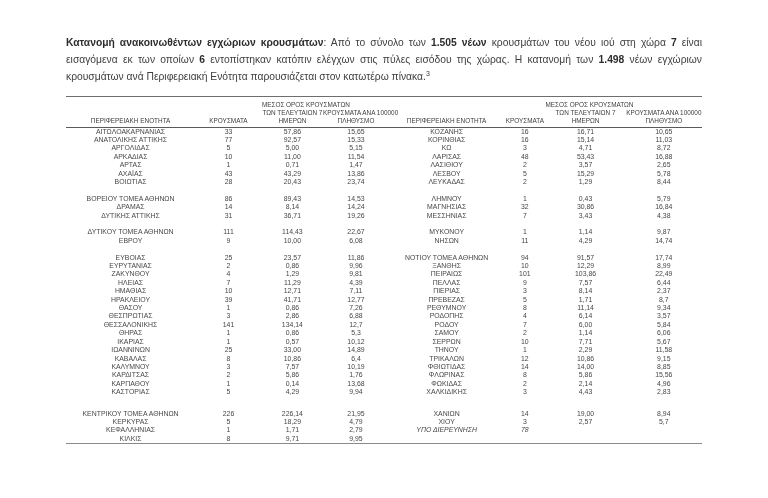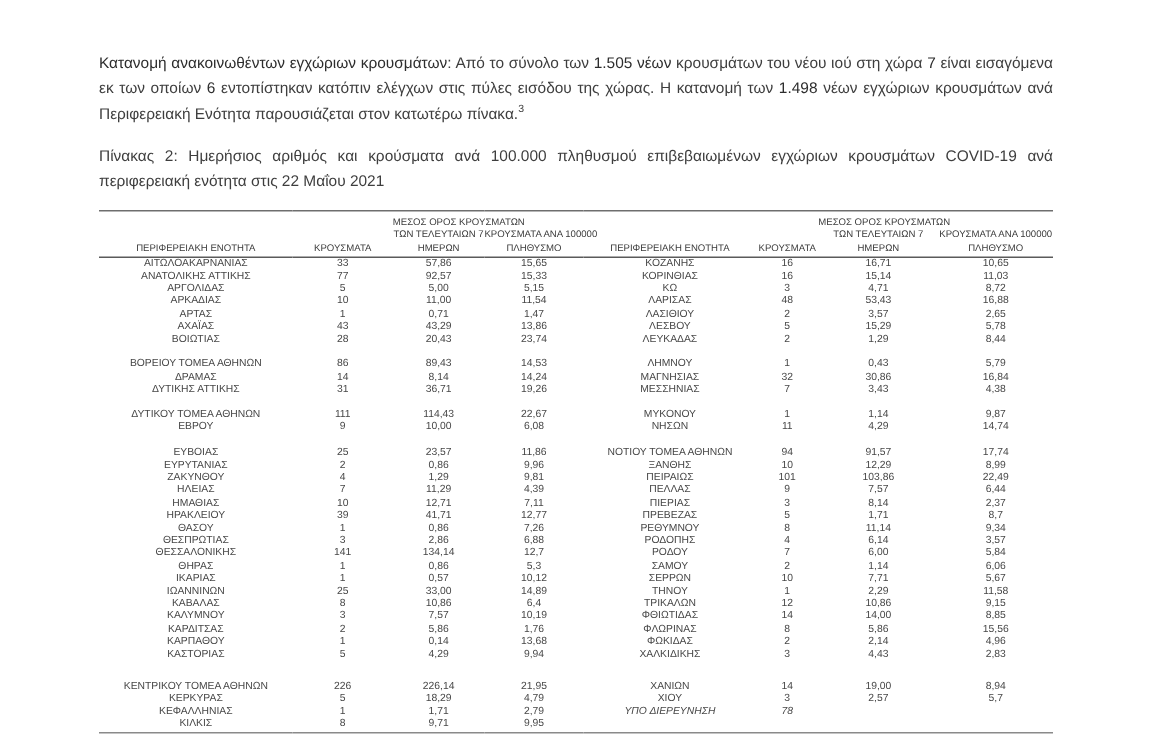--- a/index.html
+++ b/index.html
@@ -2,21 +2,21 @@
 <html><head>
 <meta charset="utf-8">
 <style>
   html,body{margin:0;padding:0;}
   body{
     width:768px;height:498px;position:relative;background:#ffffff;
     font-family:"Liberation Sans",sans-serif;color:#3e3e3e;overflow:hidden;
   }
   .page{position:absolute;left:66px;top:25px;width:636px;}
   .intro{font-size:10.3px;line-height:1.62;text-align:justify;color:#3e3e3e;}
-  .intro .b{font-weight:normal;color:#2d2d2d;}
+  .intro .b{font-weight:bold;color:#2d2d2d;}
   .intro sup{font-size:7px;line-height:0;}
   .caption{margin-top:12px;font-size:10.3px;line-height:1.58;text-align:justify;color:#3e3e3e;}
   table.regional{
     margin-top:9px;width:100%;border-collapse:collapse;table-layout:fixed;
     border-top:1.4px solid #6e6e6e;border-bottom:1.4px solid #8a8a8a;
   }
   thead th{
     font-size:6.4px;font-weight:normal;color:#3c3c3c;vertical-align:bottom;
     padding:4px 0 1px 0;border-bottom:1.2px solid #5a5a5a;line-height:1.3;
     text-align:center;white-space:nowrap;overflow:visible;
@@ -29,21 +29,20 @@
   tr.spacer-lg td{height:13px;}
   td.it{font-style:italic;}
 </style>
 </head>
 <body>
 
 <div class="page">
 
   <p class="intro"><span class="b">Κατανομή ανακοινωθέντων εγχώριων κρουσμάτων</span><span>: Από το σύνολο των </span><span class="b">1.505 νέων</span><span> κρουσμάτων του νέου ιού στη χώρα </span><span class="b">7</span><span> είναι εισαγόμενα εκ των οποίων </span><span class="b">6</span><span> εντοπίστηκαν κατόπιν ελέγχων στις πύλες εισόδου της χώρας.  Η κατανομή των </span><span class="b">1.498</span><span> νέων εγχώριων κρουσμάτων ανά Περιφερειακή Ενότητα παρουσιάζεται στον κατωτέρω πίνακα.</span><sup>3</sup></p>
 
-  <p class="caption">Πίνακας 2: Ημερήσιος αριθμός και κρούσματα ανά 100.000 πληθυσμού επιβεβαιωμένων εγχώριων κρουσμάτων COVID-19 ανά περιφερειακή ενότητα στις 22 Μαΐου 2021</p>
 
   <table class="regional">
     <colgroup>
       <col style="width:20.3%">
         <col style="width:10.5%">
         <col style="width:9.6%">
         <col style="width:10.4%">
       <col style="width:18.1%">
         <col style="width:6.5%">
         <col style="width:12.6%">

